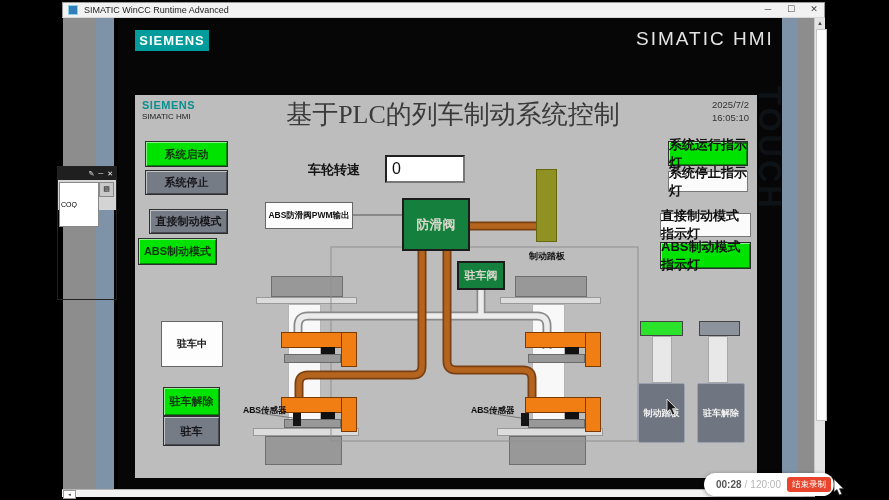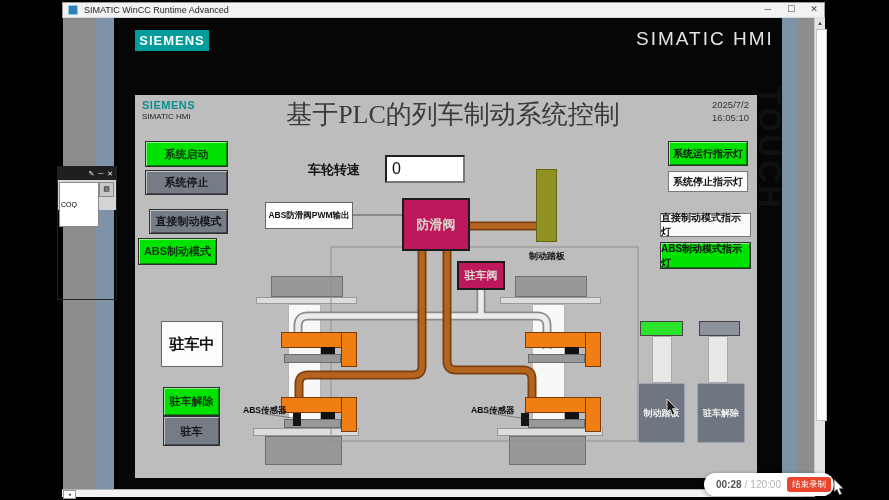--- a/index.html
+++ b/index.html
@@ -18,24 +18,24 @@
   .screen{left:135px;top:95px;width:622px;height:383px;background:#bdbdbd;overflow:hidden}
   .u{z-index:1}.o{z-index:3}
   .scr-brand{left:7px;top:4px;color:#0a8f8f;font-weight:bold;font-size:11px;letter-spacing:.5px}
   .scr-brand2{left:7px;top:17px;color:#222;font-size:8px}
   .scr-title{left:138px;top:2px;width:360px;text-align:center;font-size:26px;color:#3a3a3a;font-family:"Liberation Serif","DejaVu Serif",serif;white-space:nowrap}
   .dt{right:8px;font-size:9.5px;color:#333}
   .bev{box-shadow:inset 1px 1px 0 rgba(255,255,255,.55),inset -1px -1px 0 rgba(0,0,0,.4);border:1px solid #2e2e2e}
   .btn{display:flex;align-items:center;justify-content:center;font-weight:bold;font-size:11px;cursor:pointer}
   .g{background:#00e300;color:#113311}
   .gr{background:#767c86;color:#16161a}
-  .ind{display:flex;align-items:center;justify-content:center;font-weight:bold;font-size:10px;color:#111}
+  .ind{display:flex;align-items:center;justify-content:center;font-weight:bold;font-size:13px;color:#111}
   .indw{background:#fbfbfb;border:1px solid #777}
-  .whitebox{background:#fdfdfd;border:1px solid #666;display:flex;align-items:center;justify-content:center;font-weight:bold;font-size:15px;color:#111}
-  .valve{background:#be185d;border:2px solid #1c1c1c;color:#d8d8cc;font-weight:bold;display:flex;align-items:center;justify-content:center;z-index:3}
+  .whitebox{background:#fdfdfd;border:1px solid #666;display:flex;align-items:center;justify-content:center;font-weight:bold;font-size:10px;color:#111}
+  .valve{background:#15803d;border:2px solid #1c1c1c;color:#d8d8cc;font-weight:bold;display:flex;align-items:center;justify-content:center;z-index:3}
   .lbl{font-size:9px;color:#111;font-weight:bold;white-space:nowrap}
   .blockg{background:#989898;border:1px solid #6e6e6e}
   .plate{background:#dcdcdc;border:1px solid #999}
   .rail{background:#f8f8f8;border:1px solid #b5b5b5}
   .cal{background:#f07e12;border:1px solid #7a3a00}
   .pad{background:#989898;border:1px solid #6b6b6b}
   .notch{background:#111}
   .sens{background:#151515}
   .pedbody{background:#6f7581;border:1px solid #9aa2b0;border-radius:2px;display:flex;align-items:center;justify-content:center;color:#f0f0f0;font-size:9px;font-weight:bold;z-index:3;cursor:pointer}
   .pedstem{background:#e8e8e8;border:1px solid #a8a8a8;z-index:3}

